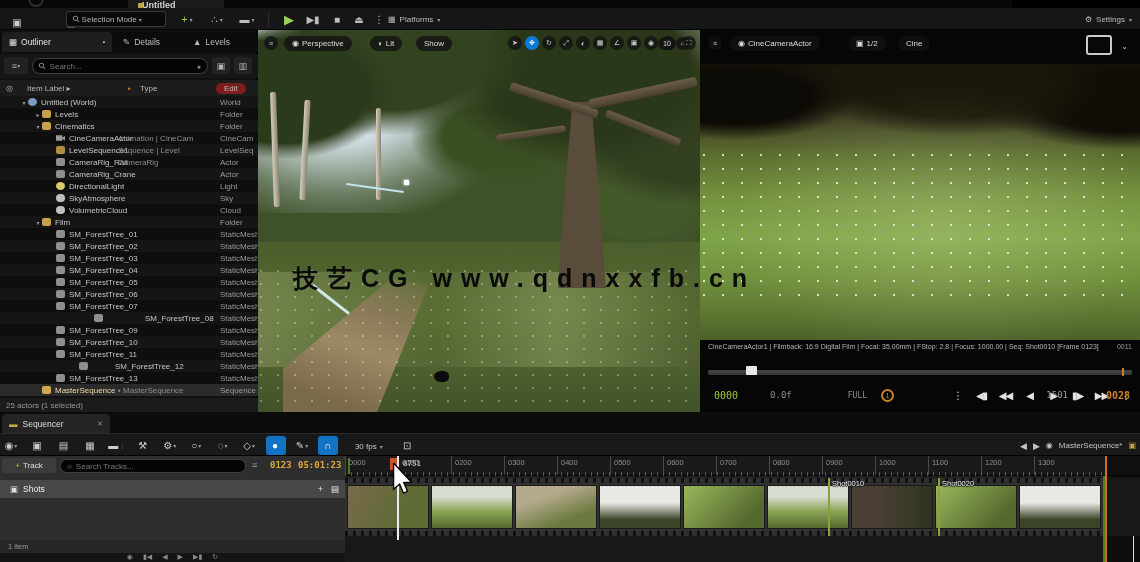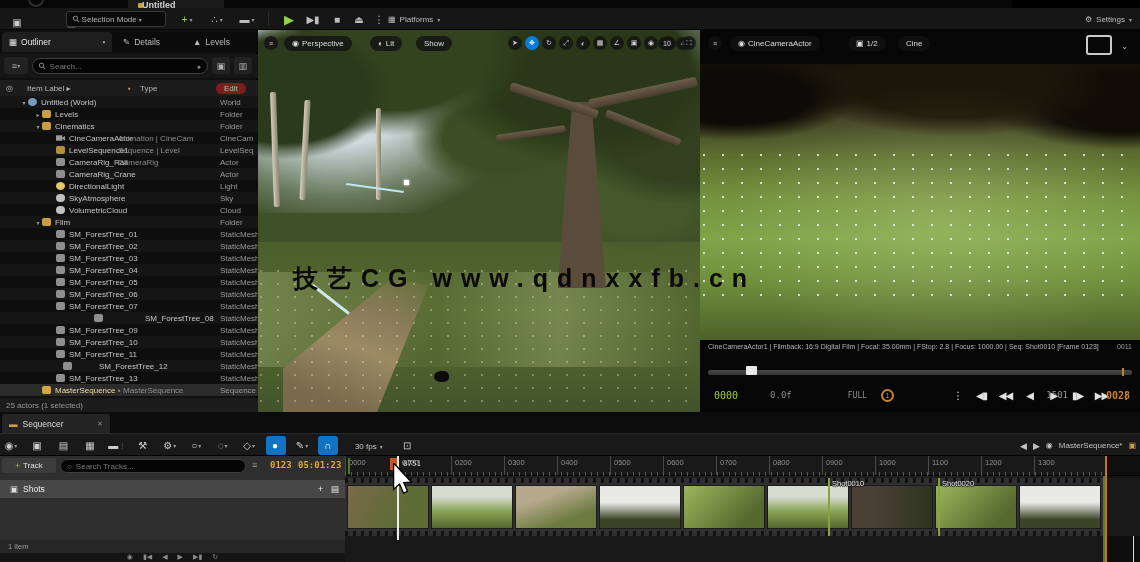--- a/index.html
+++ b/index.html
@@ -388,21 +388,21 @@
         </div>
 
         <div class="orow" style="padding-left: 48px;">
           <span class="oarrow"></span>
           <span class="mi ic-cube"></span>
           <span>SM_ForestTree_11</span>
           <span class="omid"></span>
           <span class="oright">StaticMesh</span>
         </div>
 
-        <div class="orow" style="padding-left: 32px; gap: 23px;">
+        <div class="orow" style="padding-left: 48px; gap: 23px;">
           <span class="oarrow"></span>
           <span class="mi ic-cube"></span>
           <span>SM_ForestTree_12</span>
           <span class="omid"></span>
           <span class="oright">StaticMesh</span>
         </div>
 
         <div class="orow" style="padding-left: 48px;">
           <span class="oarrow"></span>
           <span class="mi ic-cube"></span>

